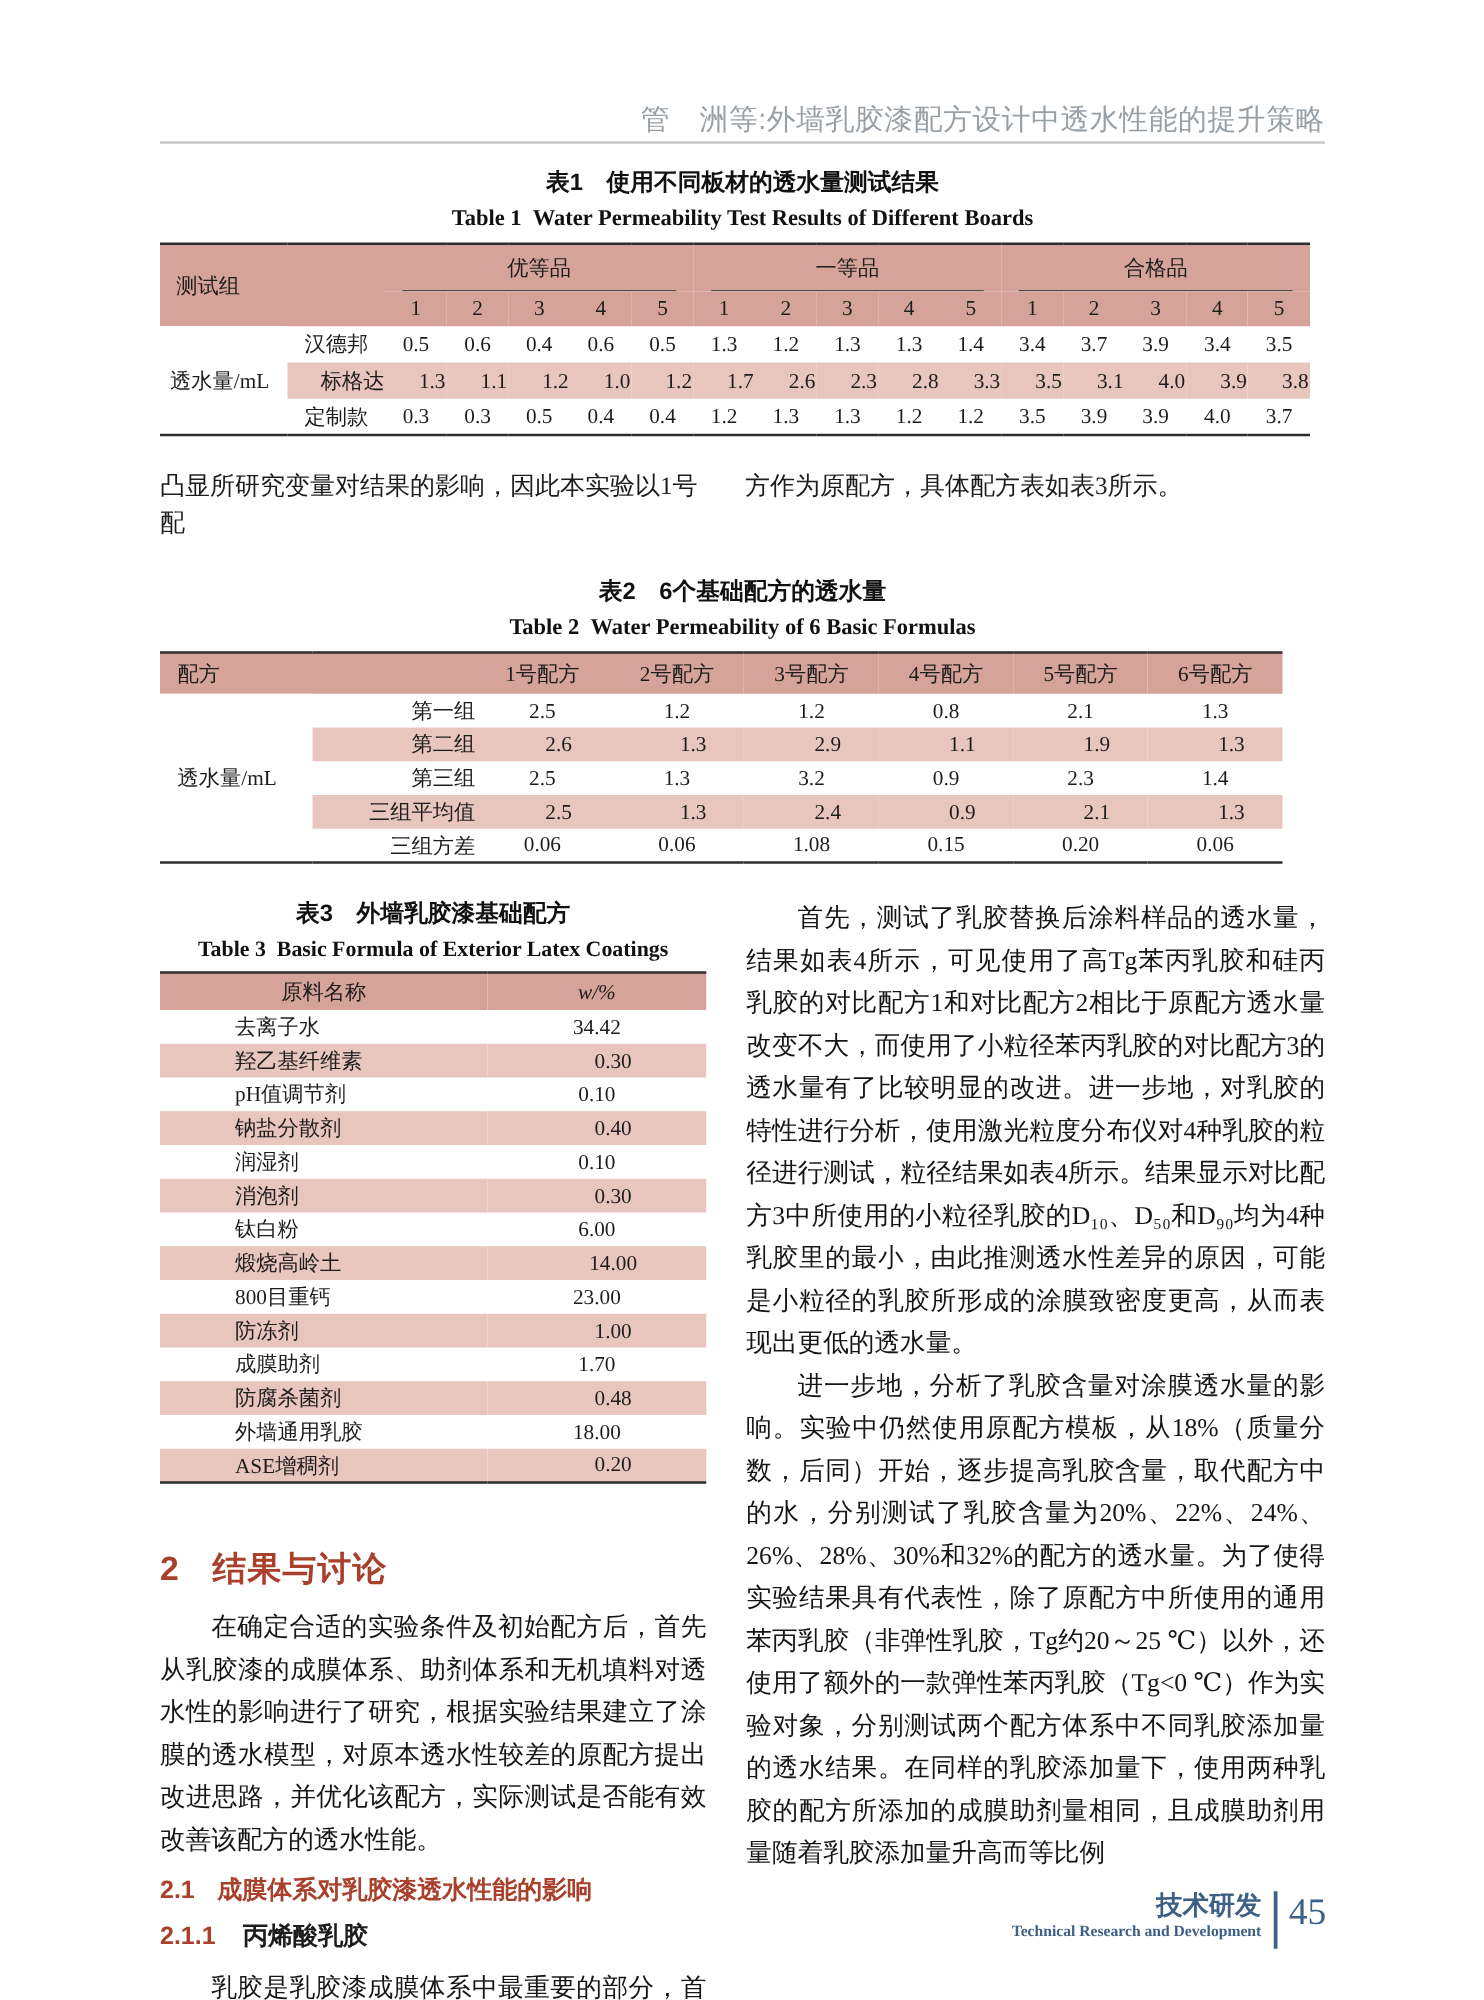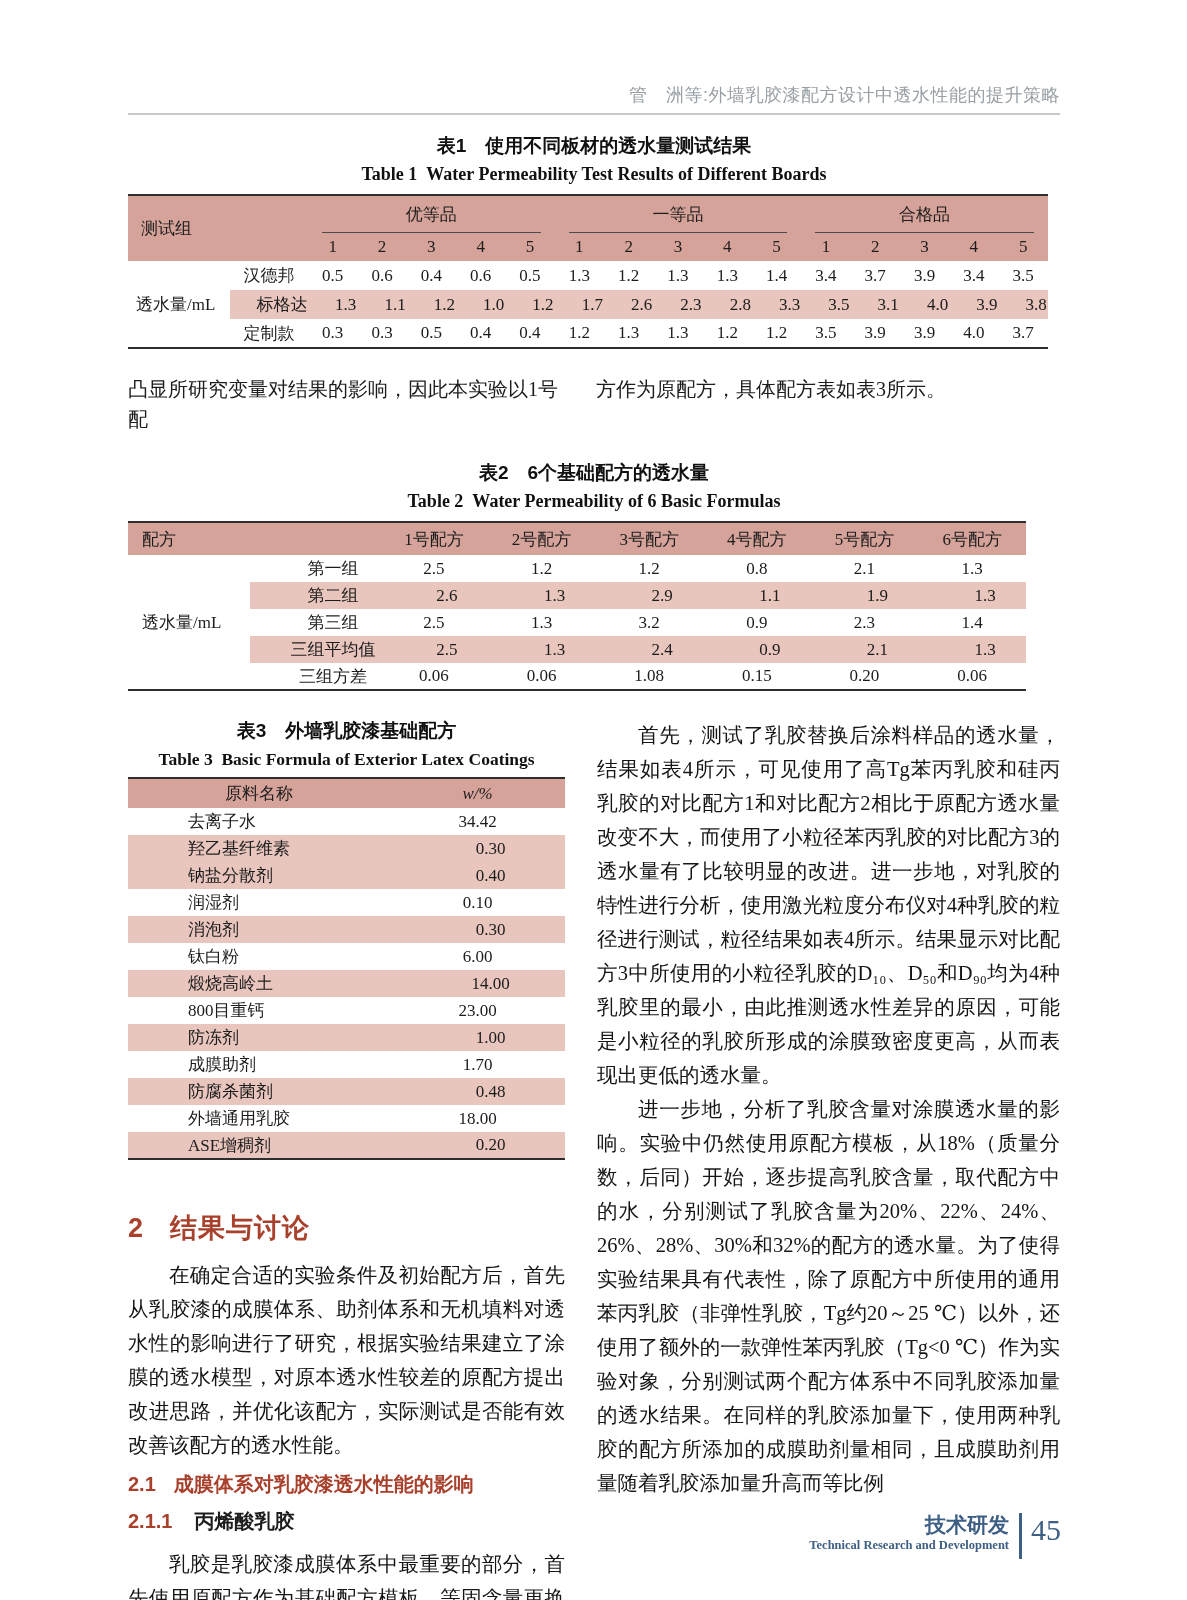--- a/index.html
+++ b/index.html
@@ -14,21 +14,21 @@
   html,body{background:#ffffff;}
   .page{
     width:1187px;height:1600px;position:relative;background:#fff;
     padding:84px 127px 0 128px;
     font-family:"Liberation Serif","DejaVu Serif",serif;
     color:var(--ink);
     overflow:hidden;
   }
   .run-head{
     text-align:right;font-family:Liberation Sans, sans-serif;
-    font-size:18px;color:var(--gray);letter-spacing:.5px;line-height:22px;
+    font-size:23px;color:var(--gray);letter-spacing:.5px;line-height:22px;
   }
   .rule{border:none;border-top:2px solid #c6cacd;margin-top:7px;}
 
   .tbl-title-cn{
     text-align:center;font-family:"Liberation Sans","DejaVu Sans",sans-serif;
     font-weight:bold;font-size:19px;color:#111;
   }
   .tbl-title-en{
     text-align:center;font-family:"Liberation Serif",serif;
     font-weight:bold;font-size:18px;color:#111;margin-top:5px;
@@ -46,21 +46,21 @@
   .t1 tbody tr{height:29px;}
   .t1 .corner{text-align:left;padding-left:13px;}
   .t1 .grp div{border-bottom:1px solid #4c4c4c;margin:0 14px;padding:7px 0 6px 0;}
   .t1 .rowlabel{text-align:left;padding-left:8px;background:#fff;}
 
   
   .t2{width:898px;margin-top:9px;}
   .t2 thead th{height:33px;margin-top:28px;}
   .t2 tbody tr{height:27px;}
   .t2 .rowlabel{text-align:left;padding-left:14px;background:#fff;}
-  .t2 td.gname{text-align:center;padding-left:36px;}
+  .t2 td.gname{text-align:right;padding-left:36px;}
   .t2 thead .corner{text-align:left;padding-left:14px;}
 
   
   .bridge{display:flex;gap:32px;margin-top:25px;font-size:20px;line-height:30px;}
   .bridge .bl{width:437px;}
   .bridge .br{width:465px;}
 
   
   .cols{display:flex;gap:32px;margin-top:27px;}
   .colL{width:437px;}
@@ -297,20 +297,24 @@
         </thead>
         <tbody>
           <tr>
               <td class="mat">去离子水</td>
               <td>34.42</td>
             </tr>
           <tr class="stripe">
               <td class="mat">羟乙基纤维素</td>
               <td>0.30</td>
             </tr>
+          <tr>
+              <td class="mat">pH值调节剂</td>
+              <td>0.10</td>
+            </tr>
           <tr class="stripe">
               <td class="mat">钠盐分散剂</td>
               <td>0.40</td>
             </tr>
           <tr>
               <td class="mat">润湿剂</td>
               <td>0.10</td>
             </tr>
           <tr class="stripe">
               <td class="mat">消泡剂</td>

